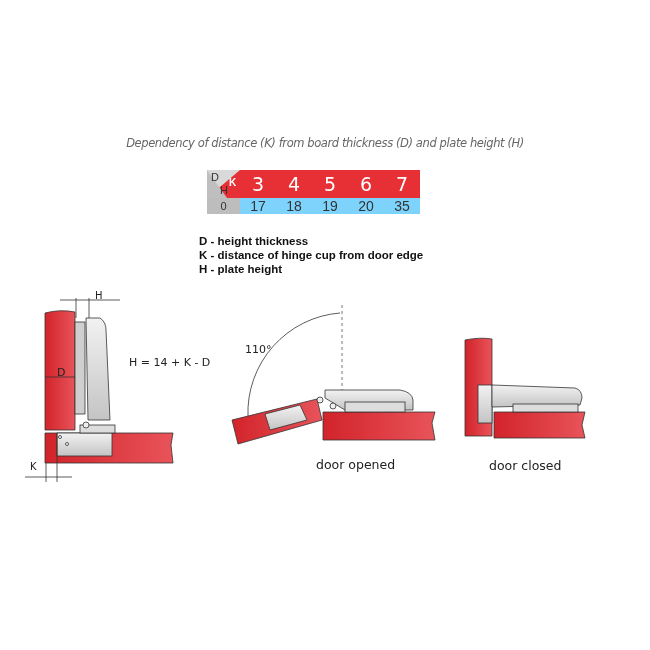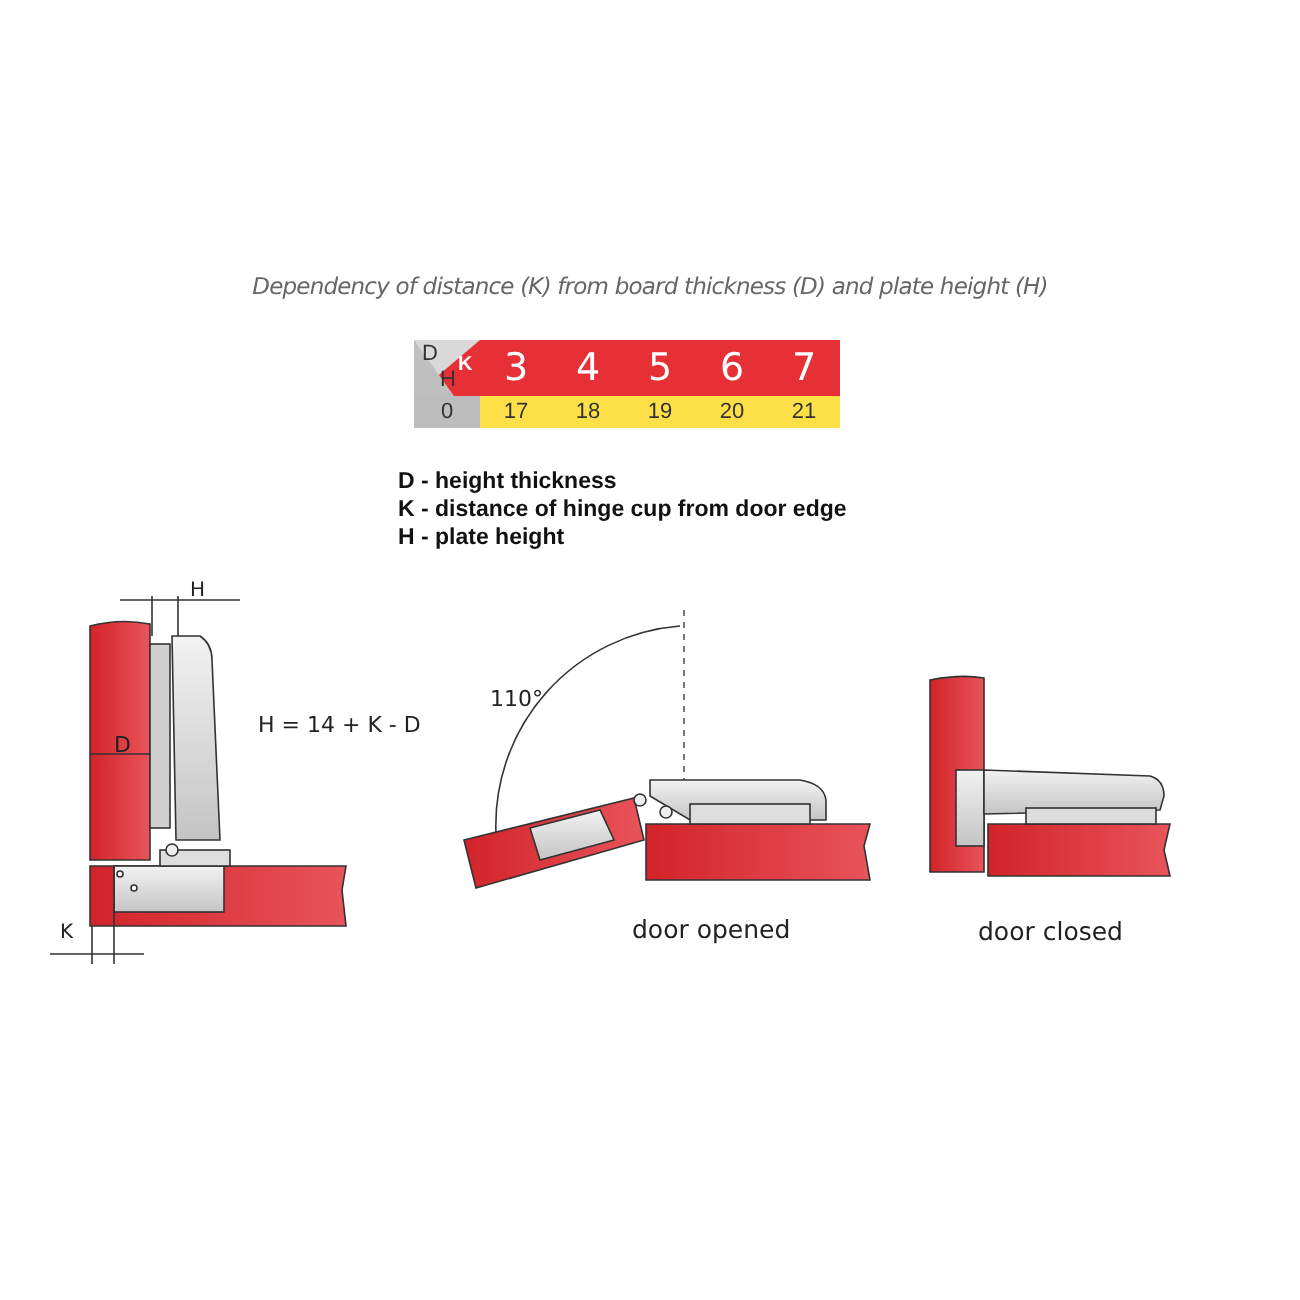--- a/index.html
+++ b/index.html
@@ -8,21 +8,21 @@
   .tbl{position:absolute;left:207px;top:170px;border-collapse:collapse;}
   .tbl td{padding:0;text-align:center;}
   .hdr{width:33px;height:28px;position:relative;background:#e63035;}
   .hdr .tri{position:absolute;left:0;top:0;width:0;height:0;border-top:28px solid #d9d9d9;border-right:33px solid transparent;}
   .hdr .tri2{position:absolute;left:0;top:0;width:0;height:0;border-bottom:28px solid #bfbfbf;border-right:20px solid transparent;}
   .hdr .d{position:absolute;left:4px;top:1px;font-size:11px;color:#333;}
   .hdr .h{position:absolute;left:13px;top:14px;font-size:11px;color:#333;}
   .hdr .k{position:absolute;left:22px;top:7px;font-size:10px;color:#fff;font-weight:bold;}
   .kc{width:36px;height:28px;background:#e63035;color:#fff;font-family:"DejaVu Sans",sans-serif;font-size:19px;}
   .dv0{background:#bdbdbd;height:16px;font-size:11px;color:#333;}
-  .dv{background:#fde047;height:16px;font-size:11px;color:#333;}
+  .dv{background:#7dd3fc;height:16px;font-size:14px;color:#333;}
   .legend{position:absolute;left:199px;top:234px;font-family:"Liberation Sans",sans-serif;font-weight:bold;font-size:11.5px;line-height:14px;color:#111;}
   .lbl{position:absolute;font-family:"DejaVu Sans",sans-serif;font-size:12.5px;color:#222;text-align:center;}
   .small{position:absolute;font-family:"DejaVu Sans",sans-serif;font-size:10px;color:#222;}
   svg{position:absolute;left:0;top:0;}
 </style>
 </head>
 <body>
 
 <div class="title">Dependency of distance (K) from board thickness (D)  and plate height (H)</div>
 
@@ -41,21 +41,21 @@
     <td class="kc">5</td>
     <td class="kc">6</td>
     <td class="kc">7</td>
   </tr>
   <tr>
     <td class="dv0">0</td>
     <td class="dv">17</td>
     <td class="dv">18</td>
     <td class="dv">19</td>
     <td class="dv">20</td>
-    <td class="dv">21</td>
+    <td class="dv">35</td>
   </tr>
 </tbody>
   </table>
 
 <div class="legend">
   <div>D - height thickness</div>
   <div>K - distance of hinge cup from door edge</div>
   <div>H - plate height</div>
 </div>
 

